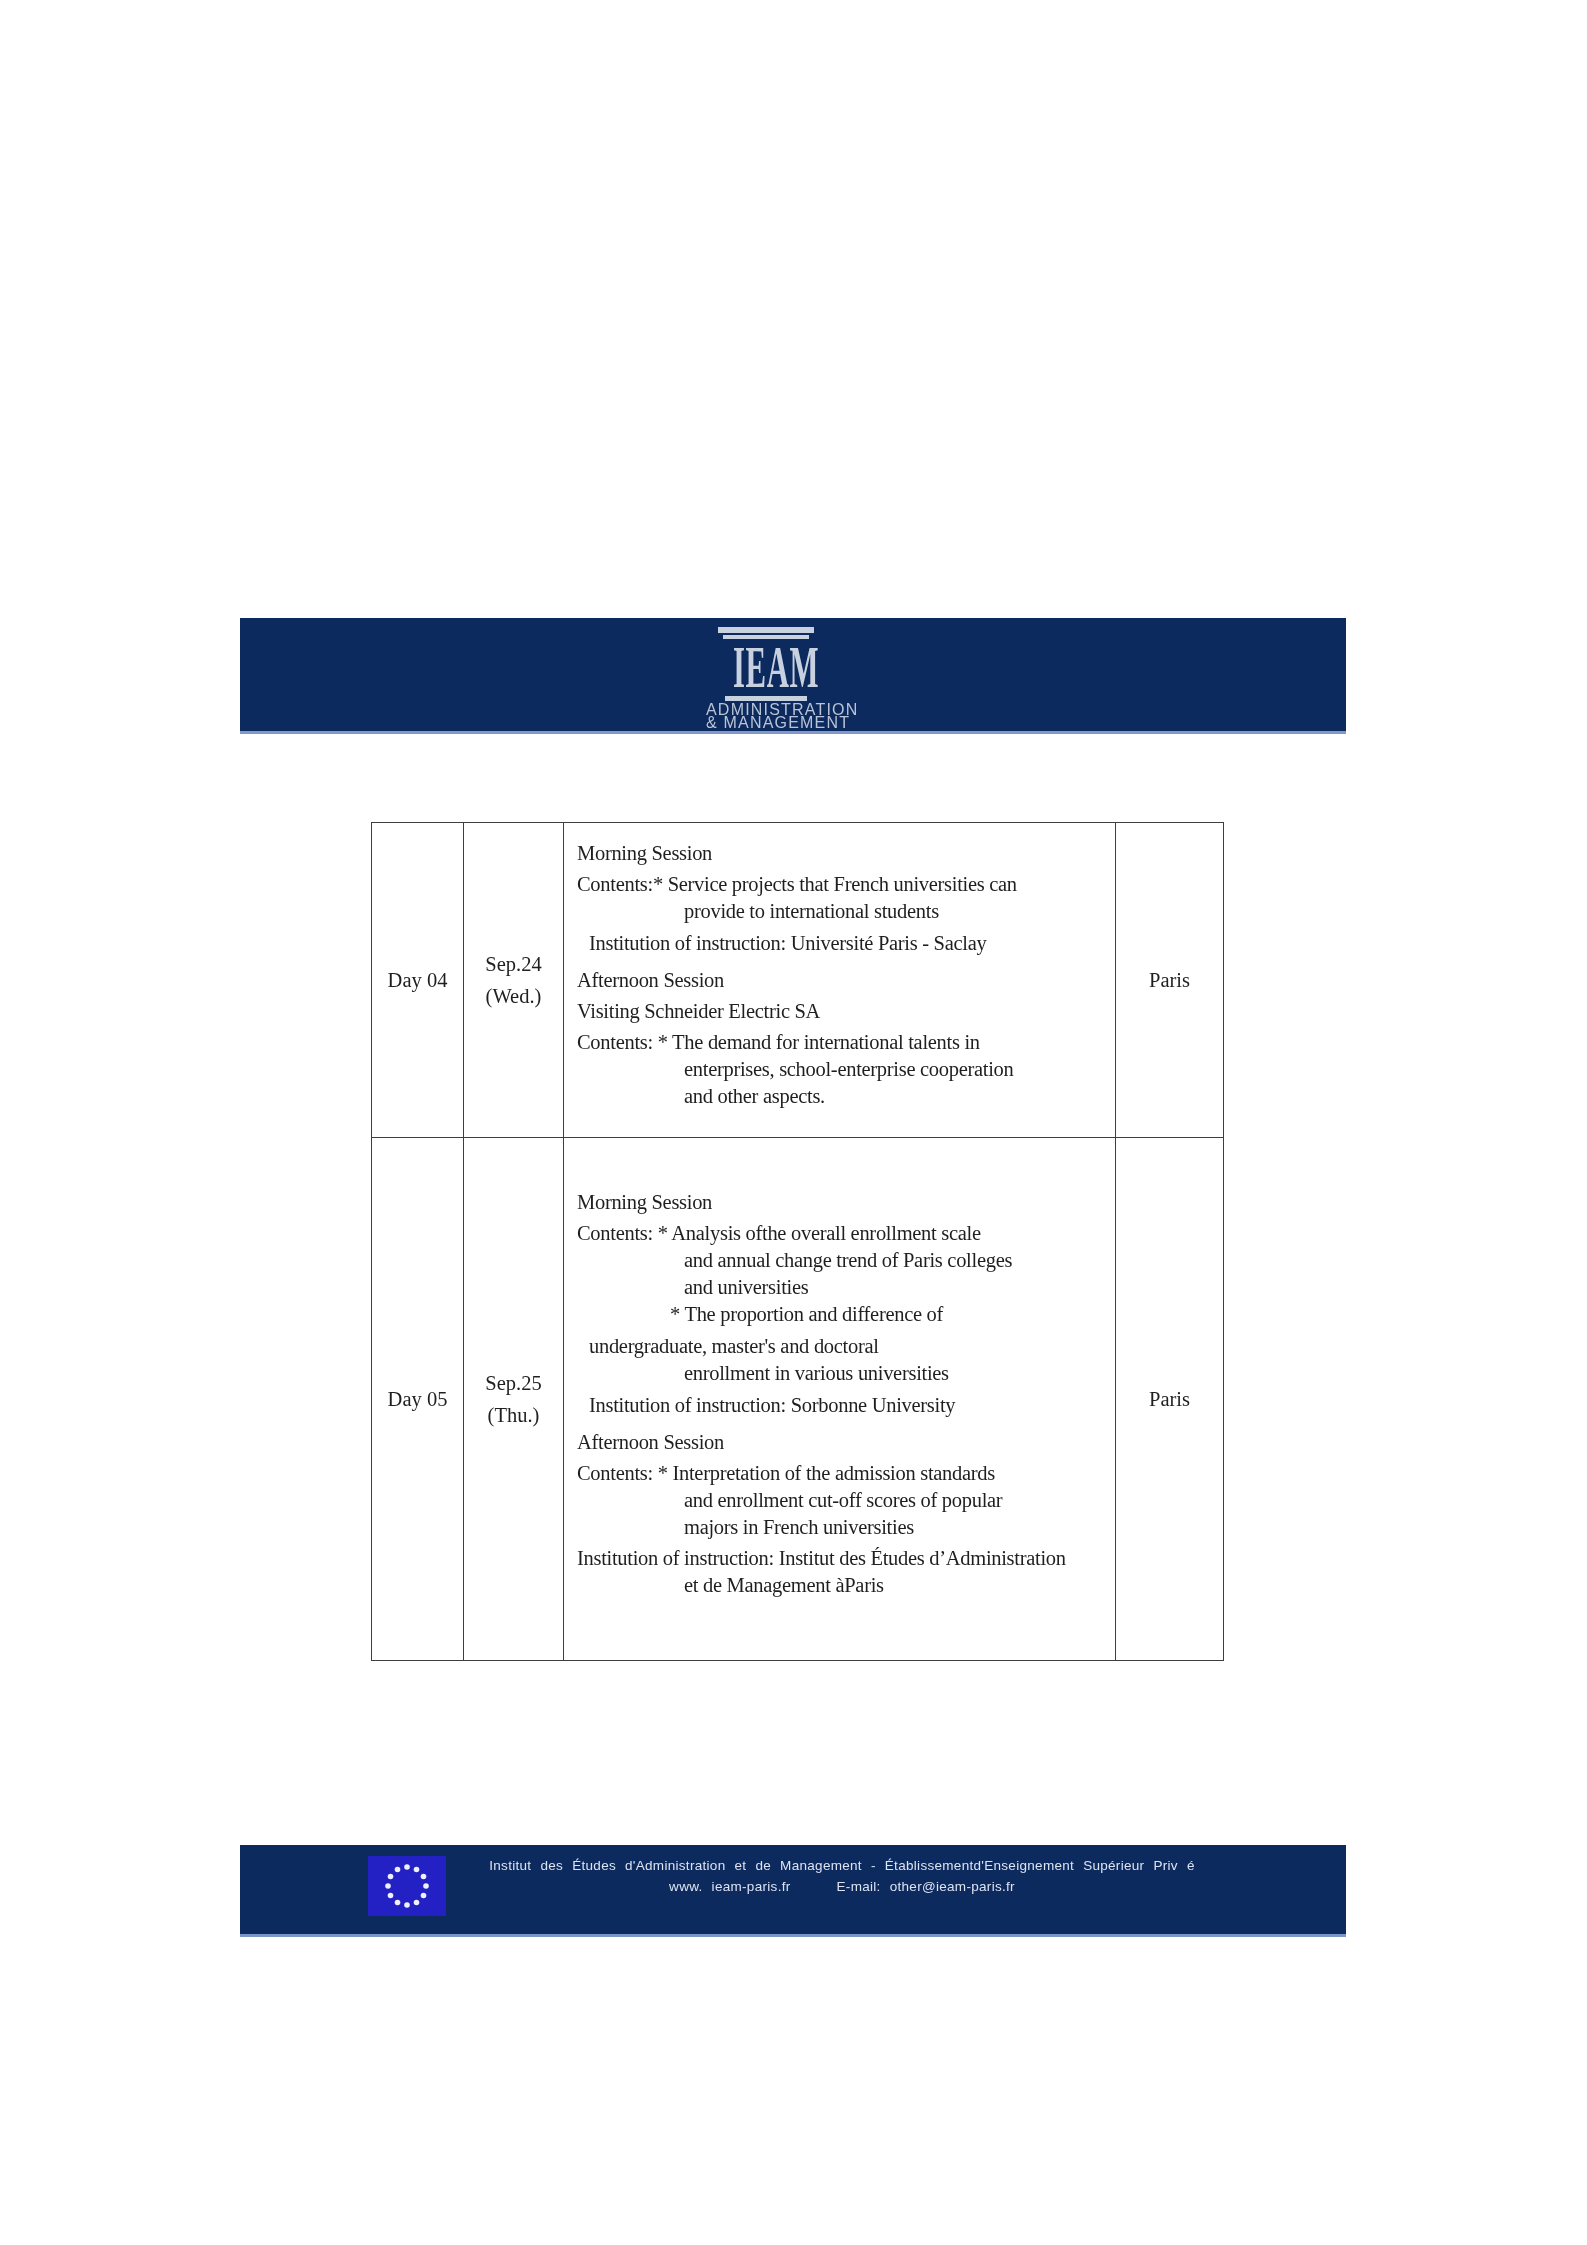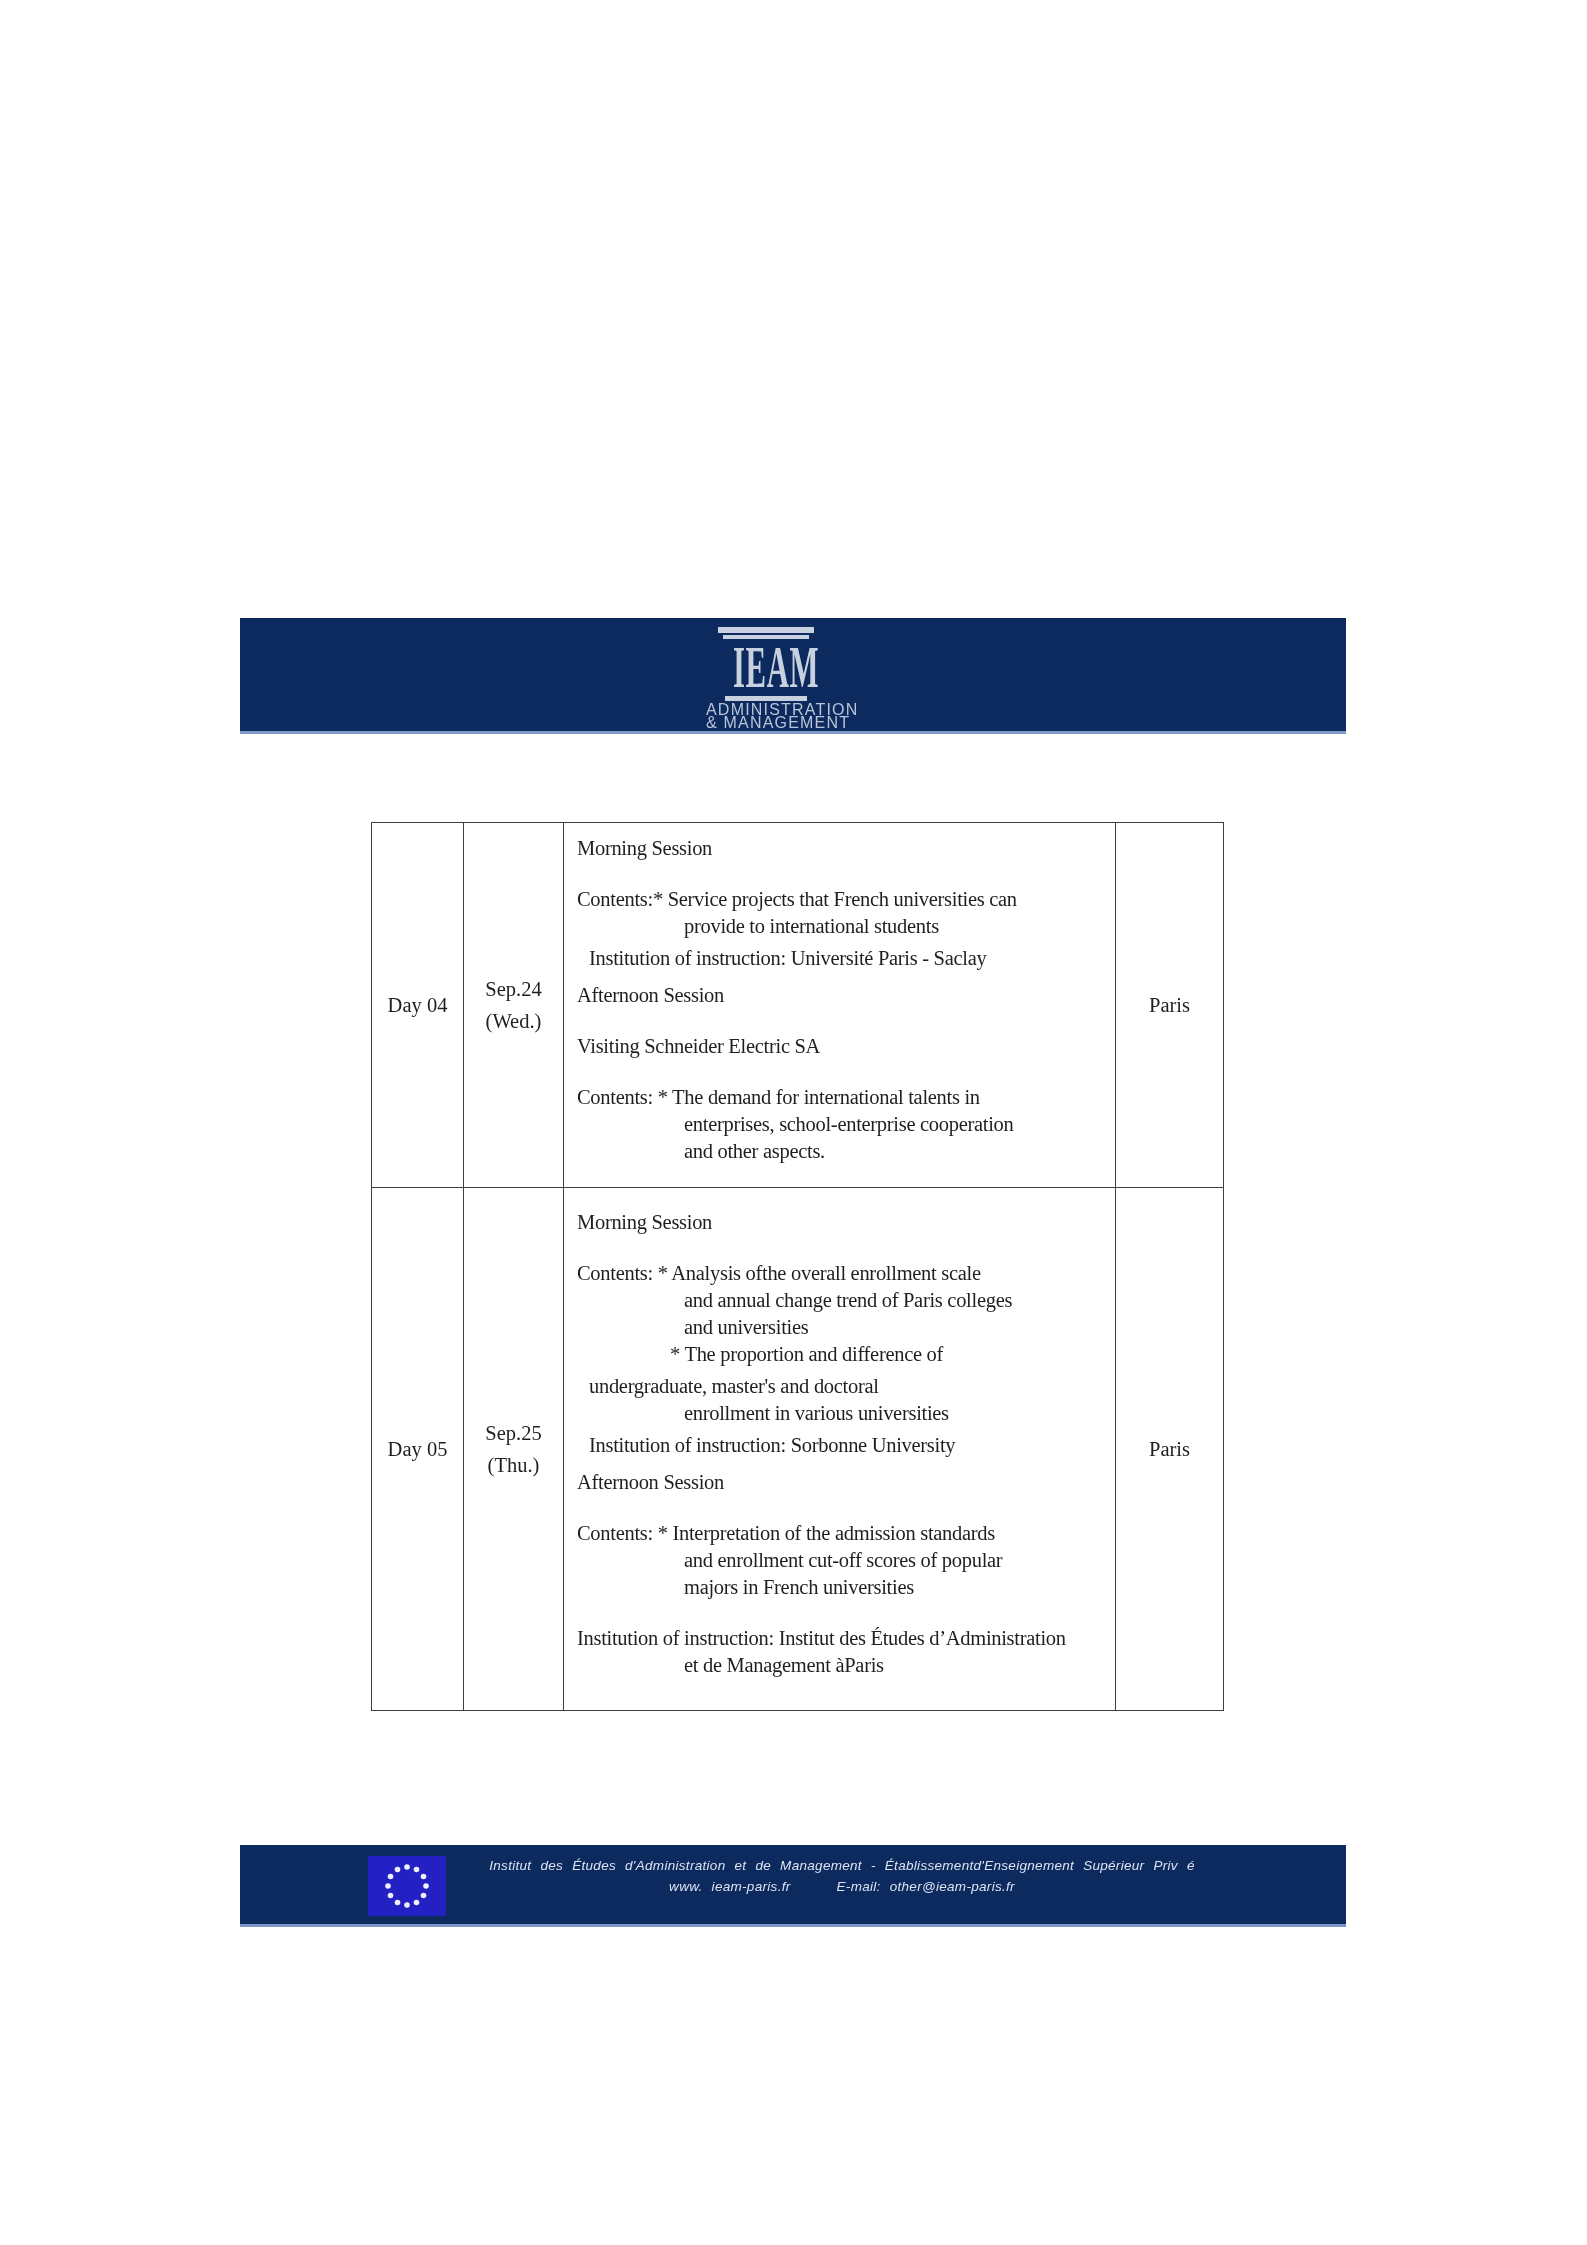--- a/index.html
+++ b/index.html
@@ -9,21 +9,21 @@
     background:#ffffff; overflow:hidden;
     font-family:"Liberation Serif", serif; color:#1f1f1f;
   }
 
   
   .band {
     position:absolute; left:240px; width:1106px;
     background:#0d2a5e;
   }
   .header-band { top:618px; height:116px; border-bottom:3px solid #8099c8; }
-  .footer-band { top:1845px; height:82px; border-bottom:3px solid #7d95c6;font-style:italic; }
+  .footer-band { top:1845px; height:92px; border-bottom:3px solid #7d95c6; }
 
   
   .logo { position:absolute; left:466px; top:9px; width:120px; text-align:left; color:#c8d1df; }
   .lg-bar { margin:0 auto; background:#c8d1df; }
   .lg-bar1 { width:96px; height:6px; }
   .lg-bar2 { width:86px; height:4px; margin-top:2px; }
   .lg-letters {
     font-family:"Liberation Serif", serif; font-weight:bold;
     font-size:56px; line-height:56px; letter-spacing:1px;
     transform:scale(0.55,1.04); transform-origin:50% 45%;
@@ -50,21 +50,21 @@
   .c-date  { width:100px; text-align:center; line-height:32px; }
   .c-content { width:552px; vertical-align:top; padding:12px 4px 22px 13px; overflow:hidden; }
   .c-city  { width:108px; text-align:center; }
   tr.row0 td { height:315px; }
   tr.row1 td { height:523px; }
 
   .line { line-height:27px; white-space:nowrap; letter-spacing:-0.3px; }
   .ind1 { margin-left:93px; }
   .ind2 { margin-left:107px; }
   .para-s { margin-top:5px;margin-left:12px; }
-  .para-m { margin-top:24px; }
+  .para-m { margin-top:4px; }
   .para-l { margin-top:10px; }
 
   
   .eu-flag { position:absolute; left:128px; top:11px; width:78px; height:60px; }
   .footer-text {
     position:absolute; left:172px; top:10px; width:860px;
     text-align:center; font-family:"Liberation Sans", sans-serif;
     font-size:13.5px; line-height:21px; color:#dce3f1;
     letter-spacing:0.3px; word-spacing:5px; white-space:nowrap;
   }

